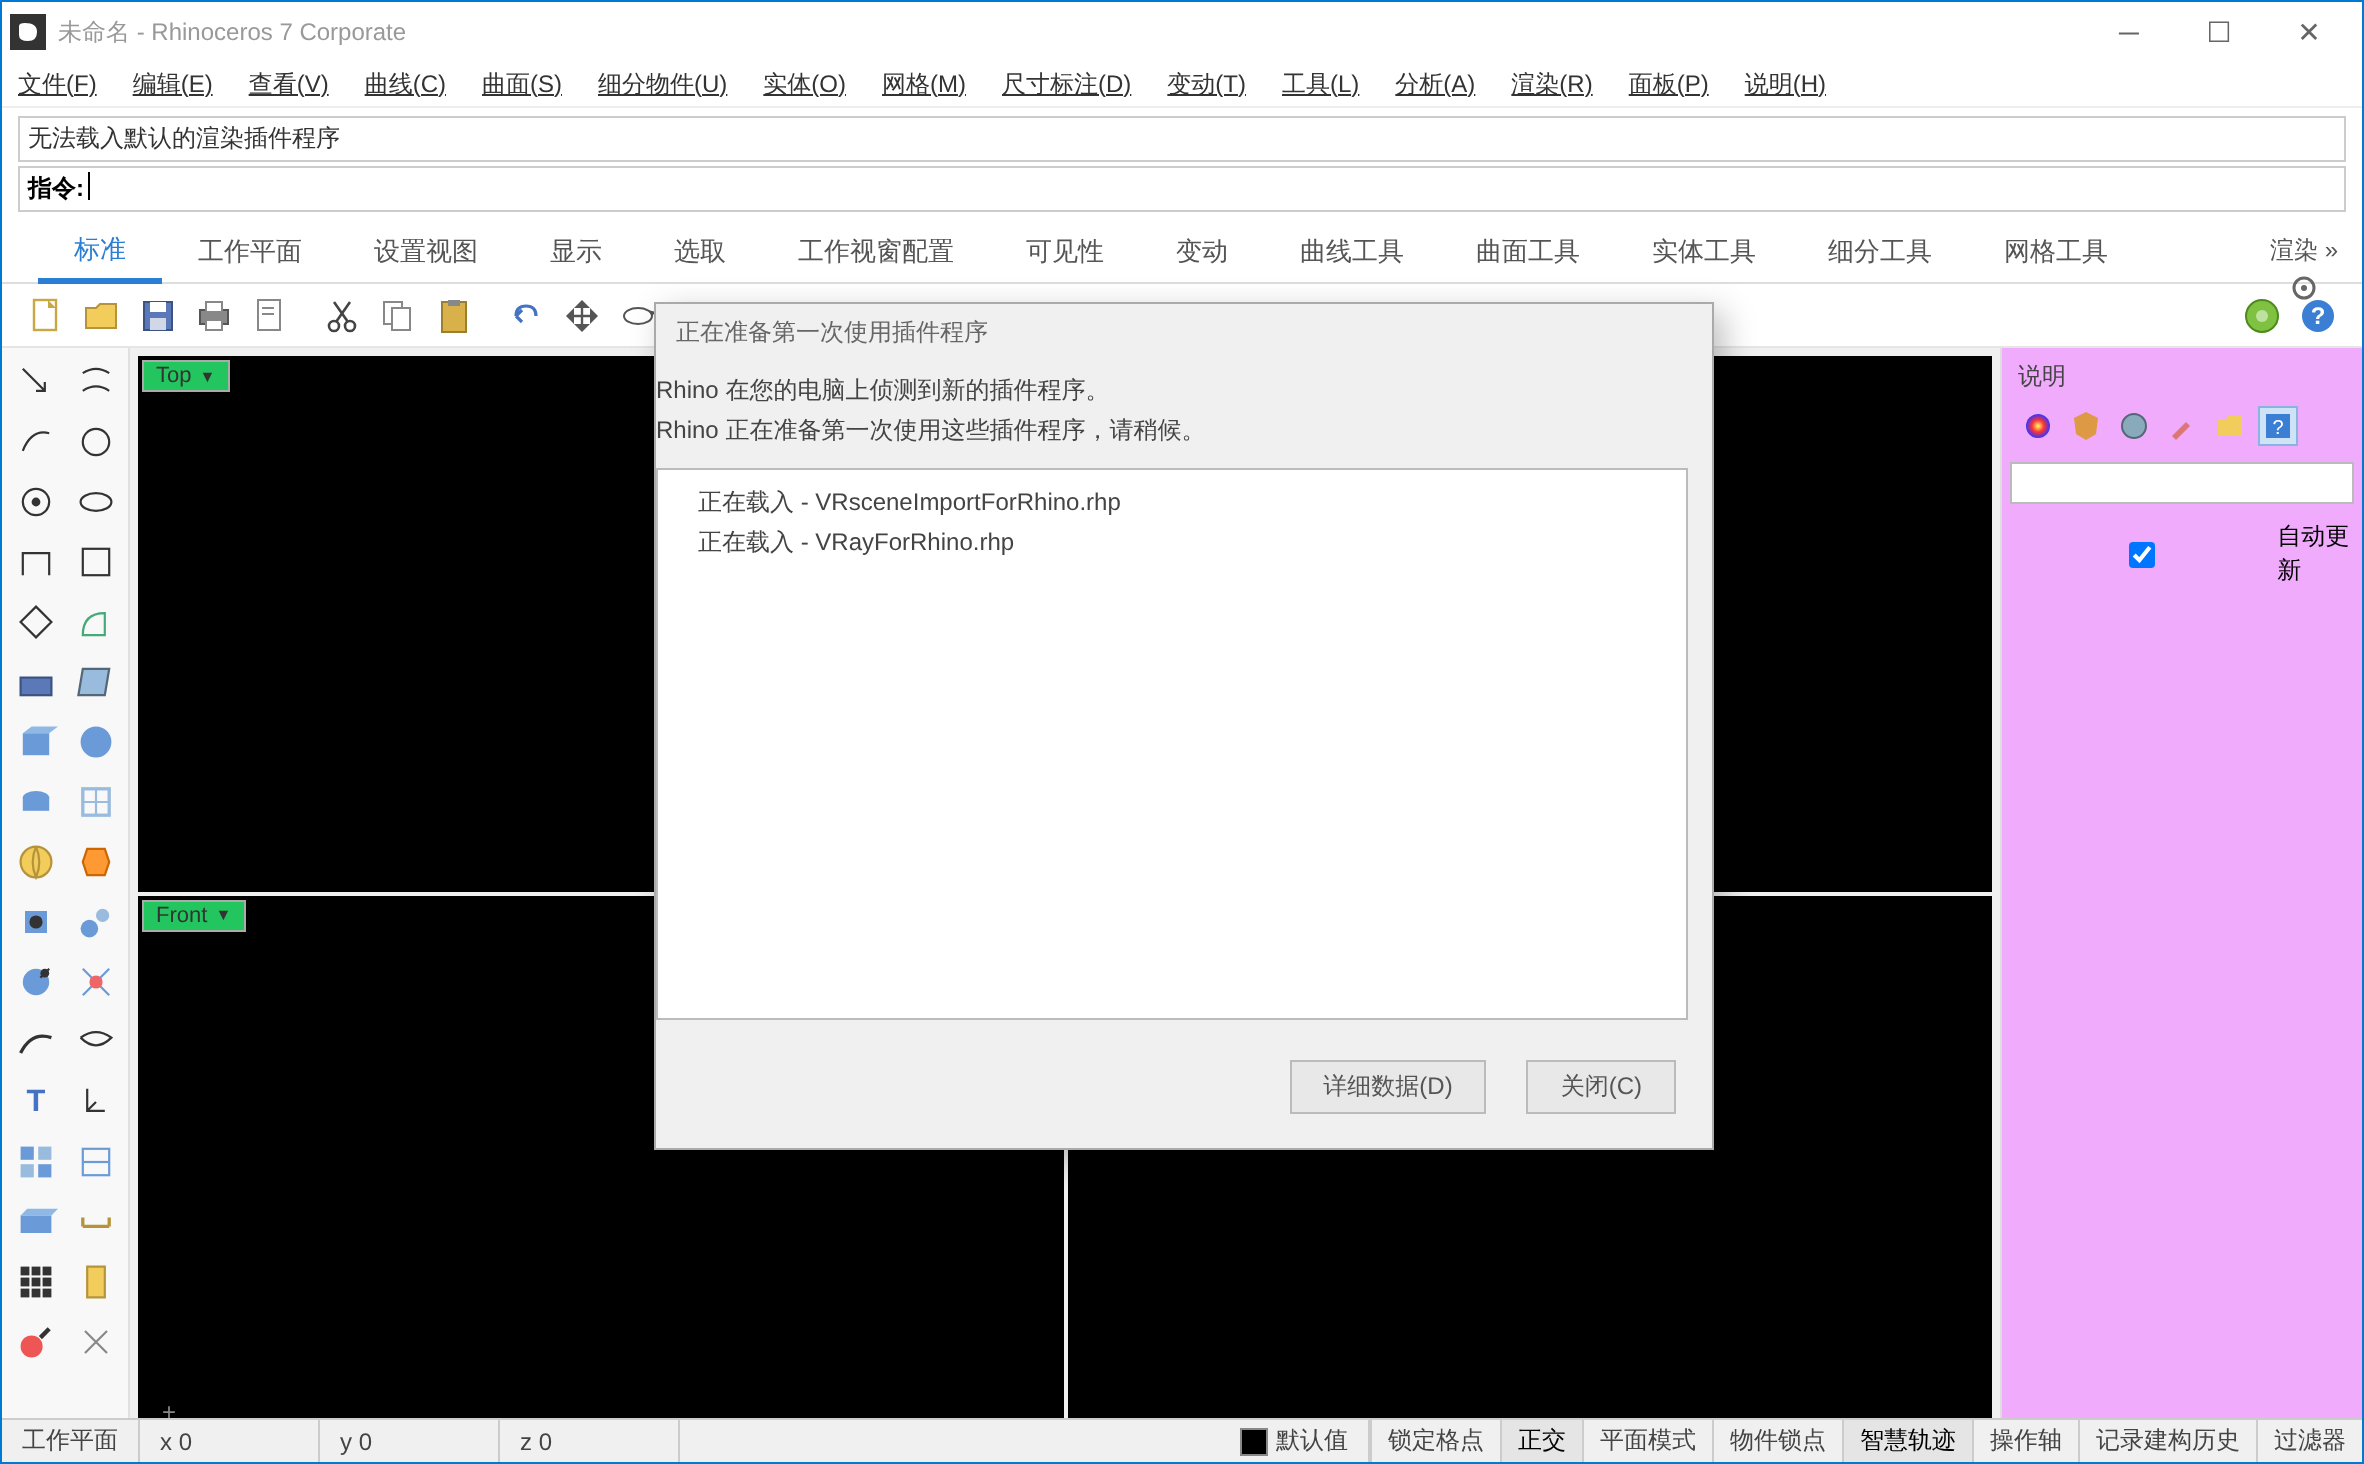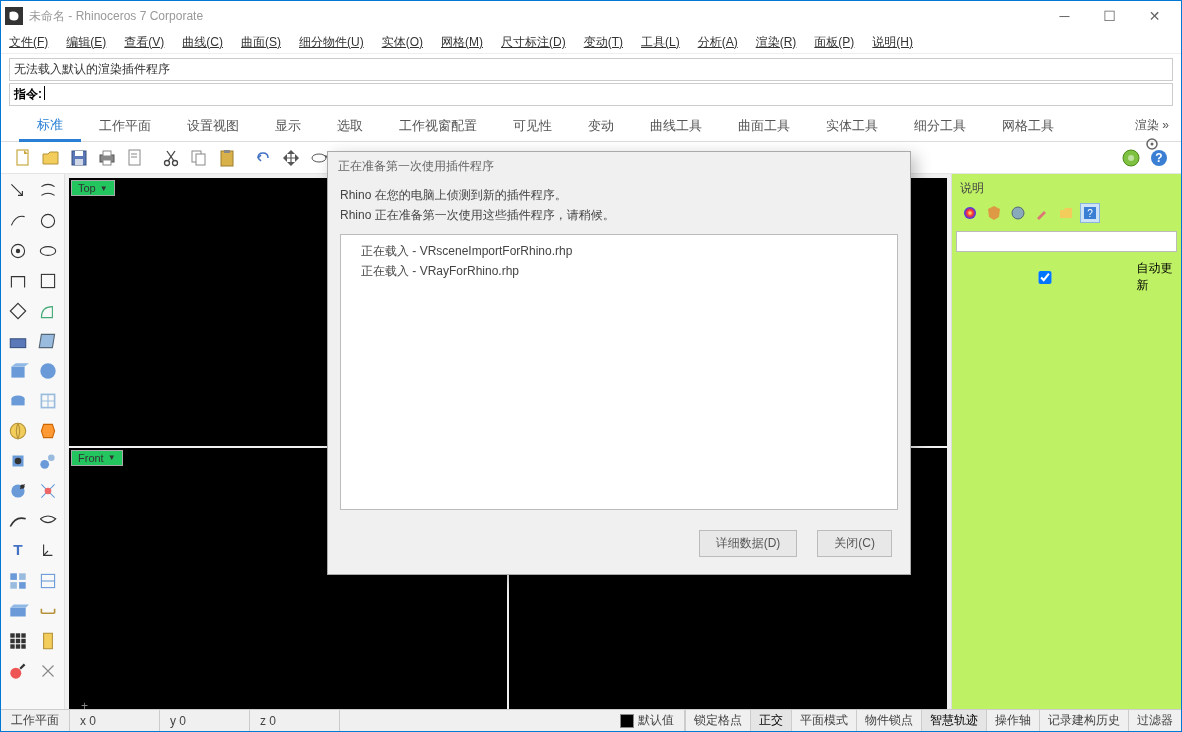--- a/index.html
+++ b/index.html
@@ -24,39 +24,39 @@
 .toolbar-std { height: 32px; display: flex; align-items: center; padding: 2px 10px; gap: 4px; border-bottom:1px solid #e5e5e5;}
 .toolbar-std .tbtn { width: 24px; height: 24px; display:flex;align-items:center;justify-content:center;}
 .toolbar-std .sep{width:4px;}
 .content { display: flex; height: calc(100% - 30px - 23px - 24px - 22px - 32px - 32px - 22px); }
 .left-toolbox { width: 64px; background: #f8f8f8; border-right:1px solid #e0e0e0; display:grid; grid-template-columns: 1fr 1fr; grid-auto-rows:29px; padding:2px; gap:1px;}
 .left-toolbox .tb { display:flex;align-items:center;justify-content:center;}
 .viewport-area { flex: 1; background: #f0f0f0; display:grid; grid-template-columns: 1fr 1fr; grid-template-rows: 1fr 1fr; gap:2px; padding:4px; position:relative;}
 .viewport { background: #000; position:relative;}
 .vplabel { position:absolute; top:2px; left:2px; background:#22c55e; border:1px solid #aaa; padding:1px 6px; font-size:11px; color:#333; display:flex;align-items:center;gap:4px;}
 .vplabel .dd{font-size:8px;}
-.right-panel { width: 230px; background: #bef264; border-left:1px solid #ddd; padding:4px; font-size:12px;}
+.right-panel { width: 181px; background: #f0abfc; border-left:1px solid #ddd; padding:4px; font-size:12px;}
 .right-panel .title{font-size:12px;padding:2px 4px;color:#444;}
 .right-panel .iconrow{display:flex;gap:4px;padding:4px;align-items:center;}
 .right-panel .iconrow .ri{width:20px;height:20px;display:flex;align-items:center;justify-content:center;}
 .right-panel .iconrow .ri.active{background:#cfe3f7;border:1px solid #8ab4e0;}
 .right-panel input{width:100%;border:1px solid #bbb;padding:2px;margin:4px 0;background:#fff;}
 .right-panel label{display:flex;align-items:center;gap:4px;padding:4px 2px;}
 .statusbar { position:absolute; bottom:0; left:0; right:0; height: 22px; background: #f0f0f0; display: flex; align-items: center; font-size: 12px; color:#444; border-top:1px solid #ccc;}
 .statusbar .cell{padding:0 10px; border-right:1px solid #ccc; height:100%;display:flex;align-items:center;}
 .statusbar .cell.fill{flex:0 0 90px;}
 .statusbar .cell.swatch{display:flex;align-items:center;gap:4px;}
 .statusbar .cell.swatch .sw{width:14px;height:14px;background:#000;border:1px solid #888;}
 .statusbar .spacer{flex:1;}
 .statusbar .toggle{padding:0 8px;height:100%;display:flex;align-items:center;border-left:1px solid #ccc;}
 .statusbar .toggle.on{color:#000;font-weight:500;background:#e5e5e5;}
 
-.dialog { position:absolute; left:326px; top:150px; width:584px; height:424px; background:#f0f0f0; border:1px solid #aaa; box-shadow:5px 5px 15px rgba(0,0,0,0.25); font-size:12px;color:#444;}
+.dialog { position:absolute; left:326px; top:150px; width:530px; height:424px; background:#f0f0f0; border:1px solid #aaa; box-shadow:5px 5px 15px rgba(0,0,0,0.25); font-size:12px;color:#444;}
 .dialog .dtitle{padding:6px 10px;color:#666;font-size:12px;}
-.dialog .dbody{padding:6px 12px 10px 12px;}
+.dialog .dbody{padding:6px 12px 10px 0;}
 .dialog .msg{margin-bottom:3px;}
 .dialog .listbox{background:#fff;border:1px solid #bbb;height:276px;margin-top:10px;padding:6px 20px;line-height:1.7;}
 .dialog .dbtns{display:flex;justify-content:flex-end;gap:20px;padding:10px 18px;}
 .dialog button{padding:4px 16px;background:#e8e8e8;border:1px solid #bbb;font-size:12px;color:#555;}
 
 svg{display:block;}
 .plus-corner{position:absolute;left:16px;bottom:6px;color:#888;font-size:12px;}
 </style>
 </head>
 <body>

